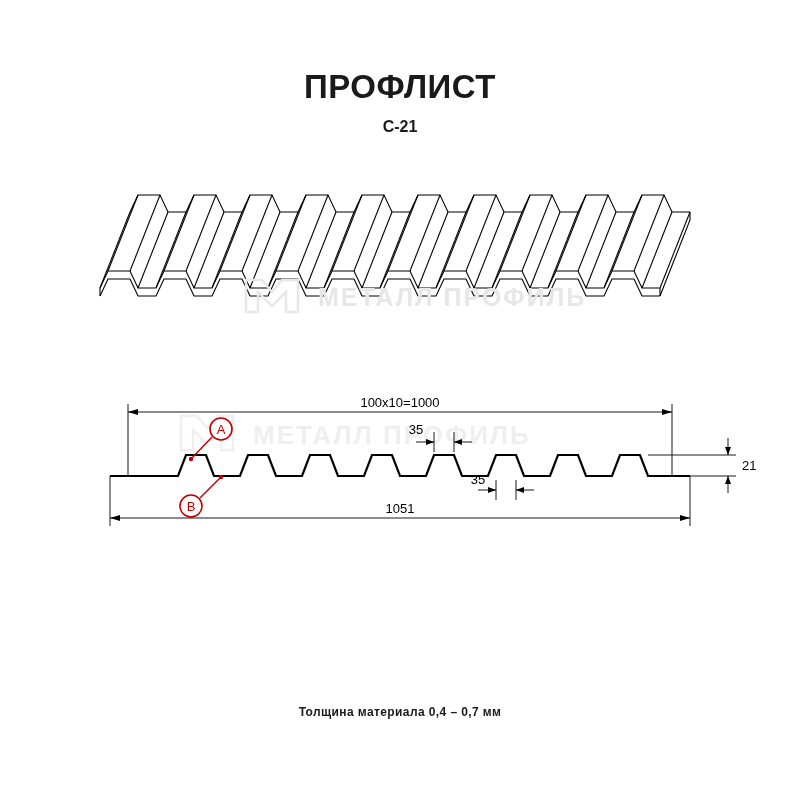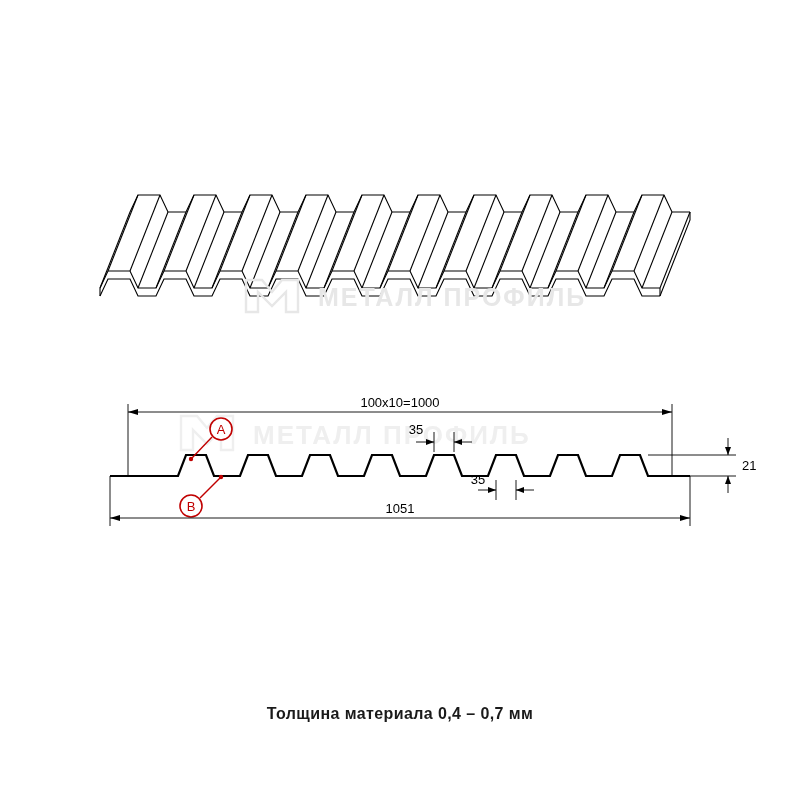--- a/index.html
+++ b/index.html
@@ -38,21 +38,21 @@
     text-align: center;
     font-size: 16px;
     font-weight: bold;
   }
   .footer-note {
     position: absolute;
     top: 705px;
     left: 0;
     width: 800px;
     text-align: center;
-    font-size: 16px;
+    font-size: 12px;
     font-weight: bold;
     letter-spacing: 0.4px;
   }
   .iso-wrap {
     position: absolute;
     top: 170px;
     left: 90px;
     width: 620px;
     height: 150px;
   }
@@ -70,20 +70,22 @@
   .wm1 { top: 262px; left: 240px; }
   .wm2 { top: 392px; left: 175px; }
   svg { display: block; overflow: visible; }
   text { font-family: "Liberation Sans", sans-serif; }
 </style>
 </head>
 <body>
 
 <div class="page">
 
+  <div class="title">ПРОФЛИСТ</div>
+  <div class="subtitle">С-21</div>
 
   <div class="iso-wrap">
     <svg width="620" height="150" viewBox="0 0 620 150">
       <g fill="none" stroke="#000000" stroke-width="1.1" stroke-linejoin="miter">
 
         <path d="M40 42 L48 25 L70 25 L78 42 L96 42 L104 25 L126 25 L134 42 L152 42 L160 25 L182 25 L190 42 L208 42 L216 25 L238 25 L246 42 L264 42 L272 25 L294 25 L302 42 L320 42 L328 25 L350 25 L358 42 L376 42 L384 25 L406 25 L414 42 L432 42 L440 25 L462 25 L470 42 L488 42 L496 25 L518 25 L526 42 L544 42 L552 25 L574 25 L582 42 L600 42"></path>
 
         <path d="M10 118 L18 101 L40 101 L48 118 L66 118 L74 101 L96 101 L104 118 L122 118 L130 101 L152 101 L160 118 L178 118 L186 101 L208 101 L216 118 L234 118 L242 101 L264 101 L272 118 L290 118 L298 101 L320 101 L328 118 L346 118 L354 101 L376 101 L384 118 L402 118 L410 101 L432 101 L440 118 L458 118 L466 101 L488 101 L496 118 L514 118 L522 101 L544 101 L552 118 L570 118"></path>
 
         <path d="M10 126 L18 109 L40 109 L48 126 L66 126 L74 109 L96 109 L104 126 L122 126 L130 109 L152 109 L160 126 L178 126 L186 109 L208 109 L216 126 L234 126 L242 109 L264 109 L272 126 L290 126 L298 109 L320 109 L328 126 L346 126 L354 109 L376 109 L384 126 L402 126 L410 109 L432 109 L440 126 L458 126 L466 109 L488 109 L496 126 L514 126 L522 109 L544 109 L552 126 L570 126"></path>

